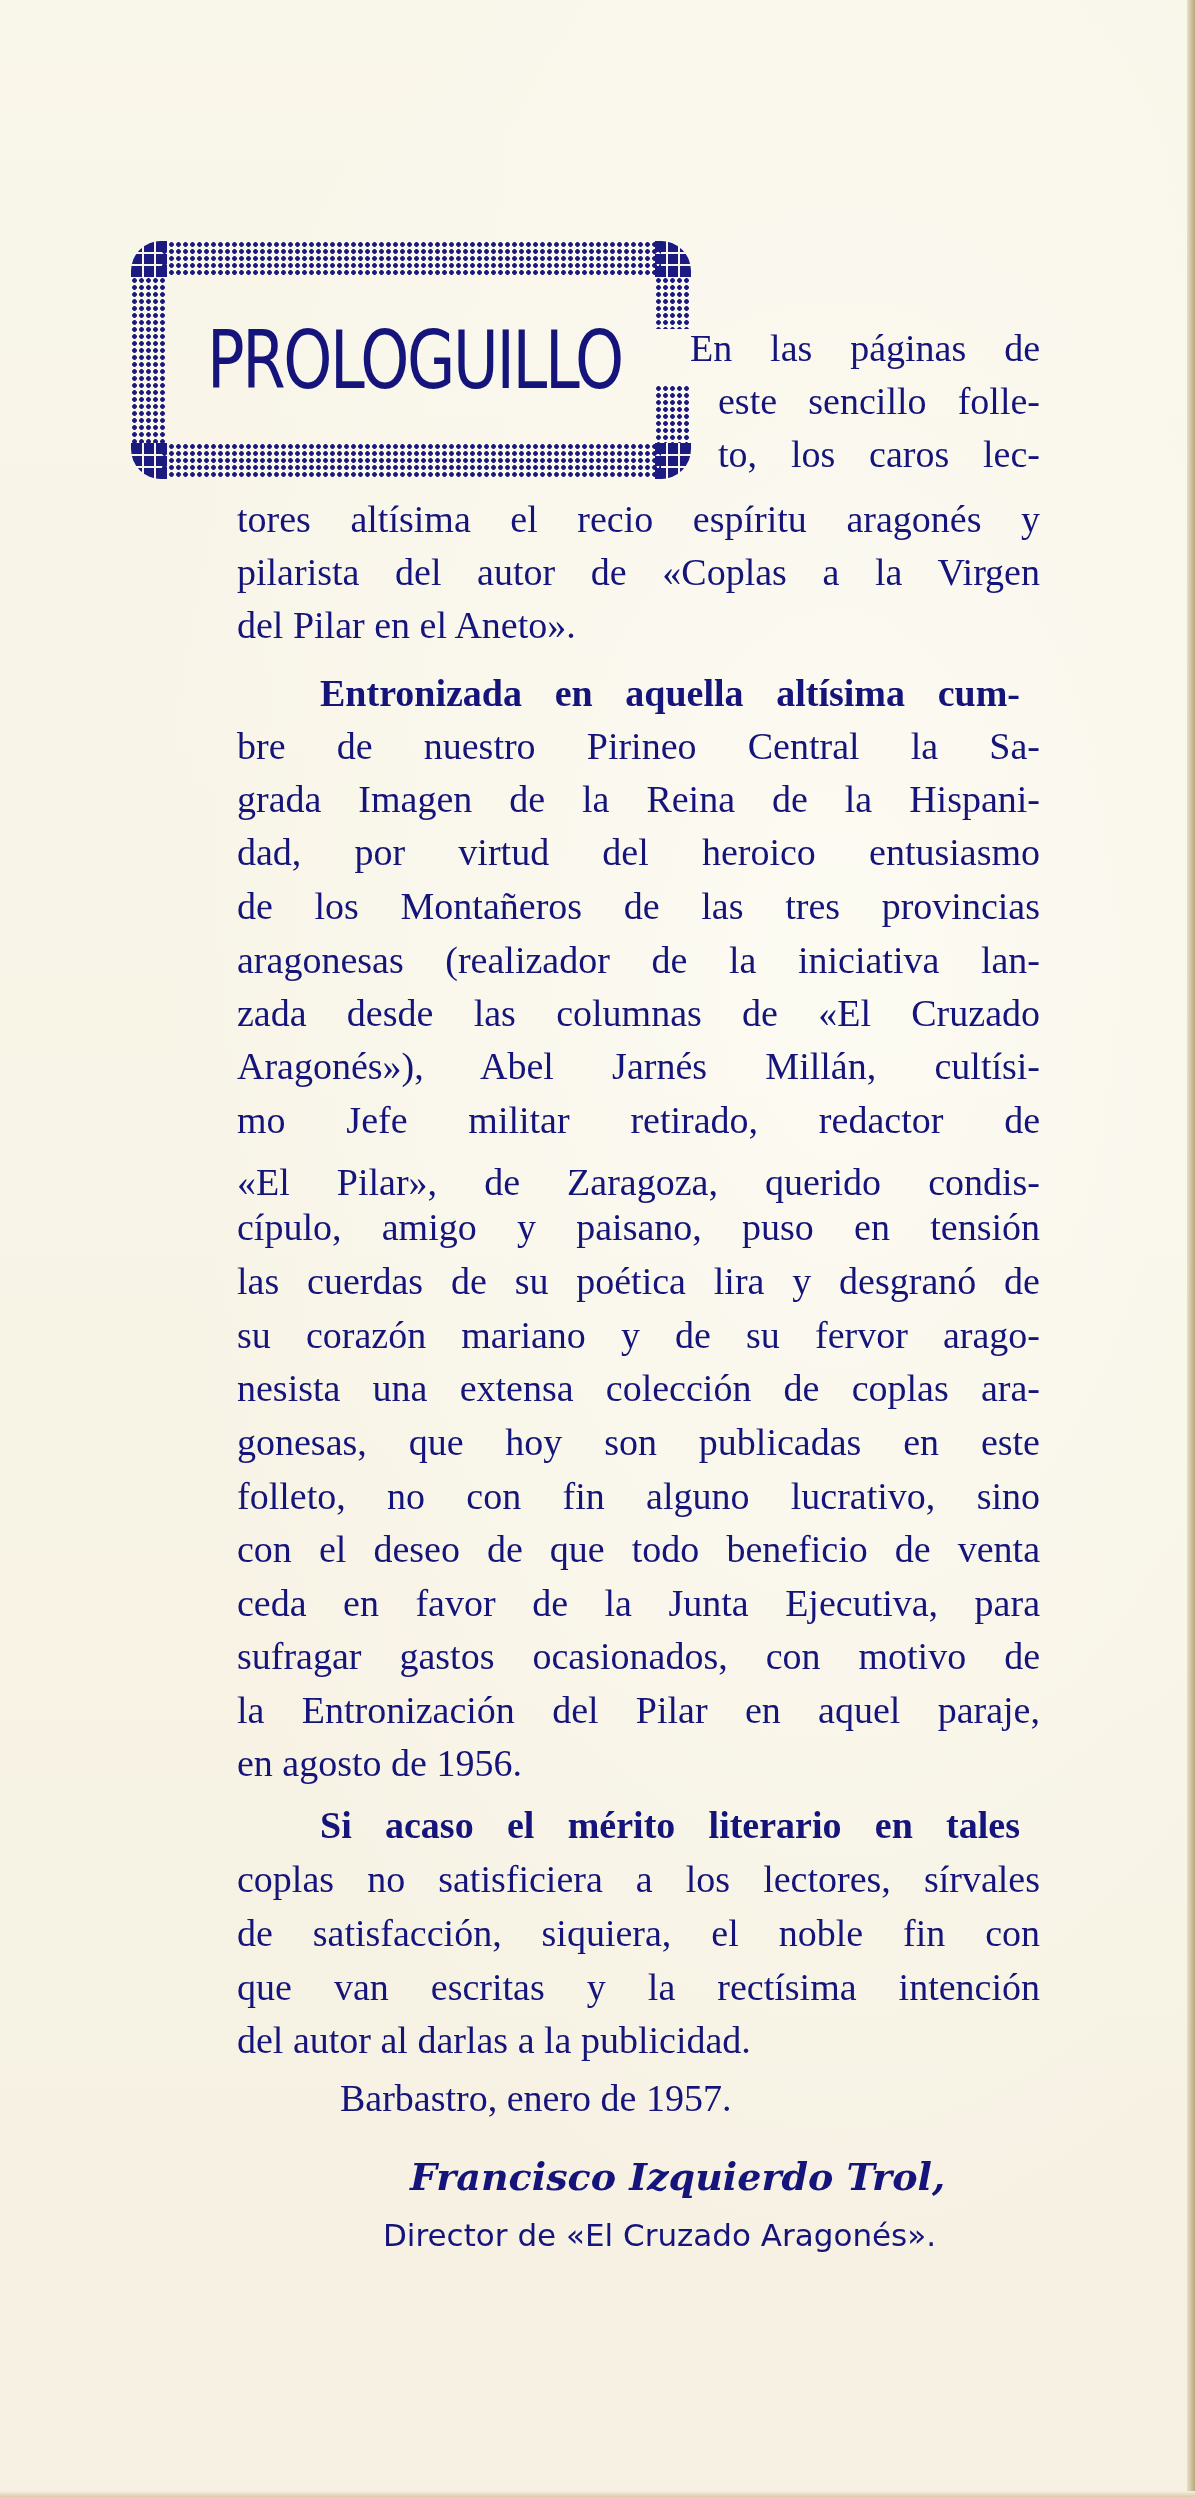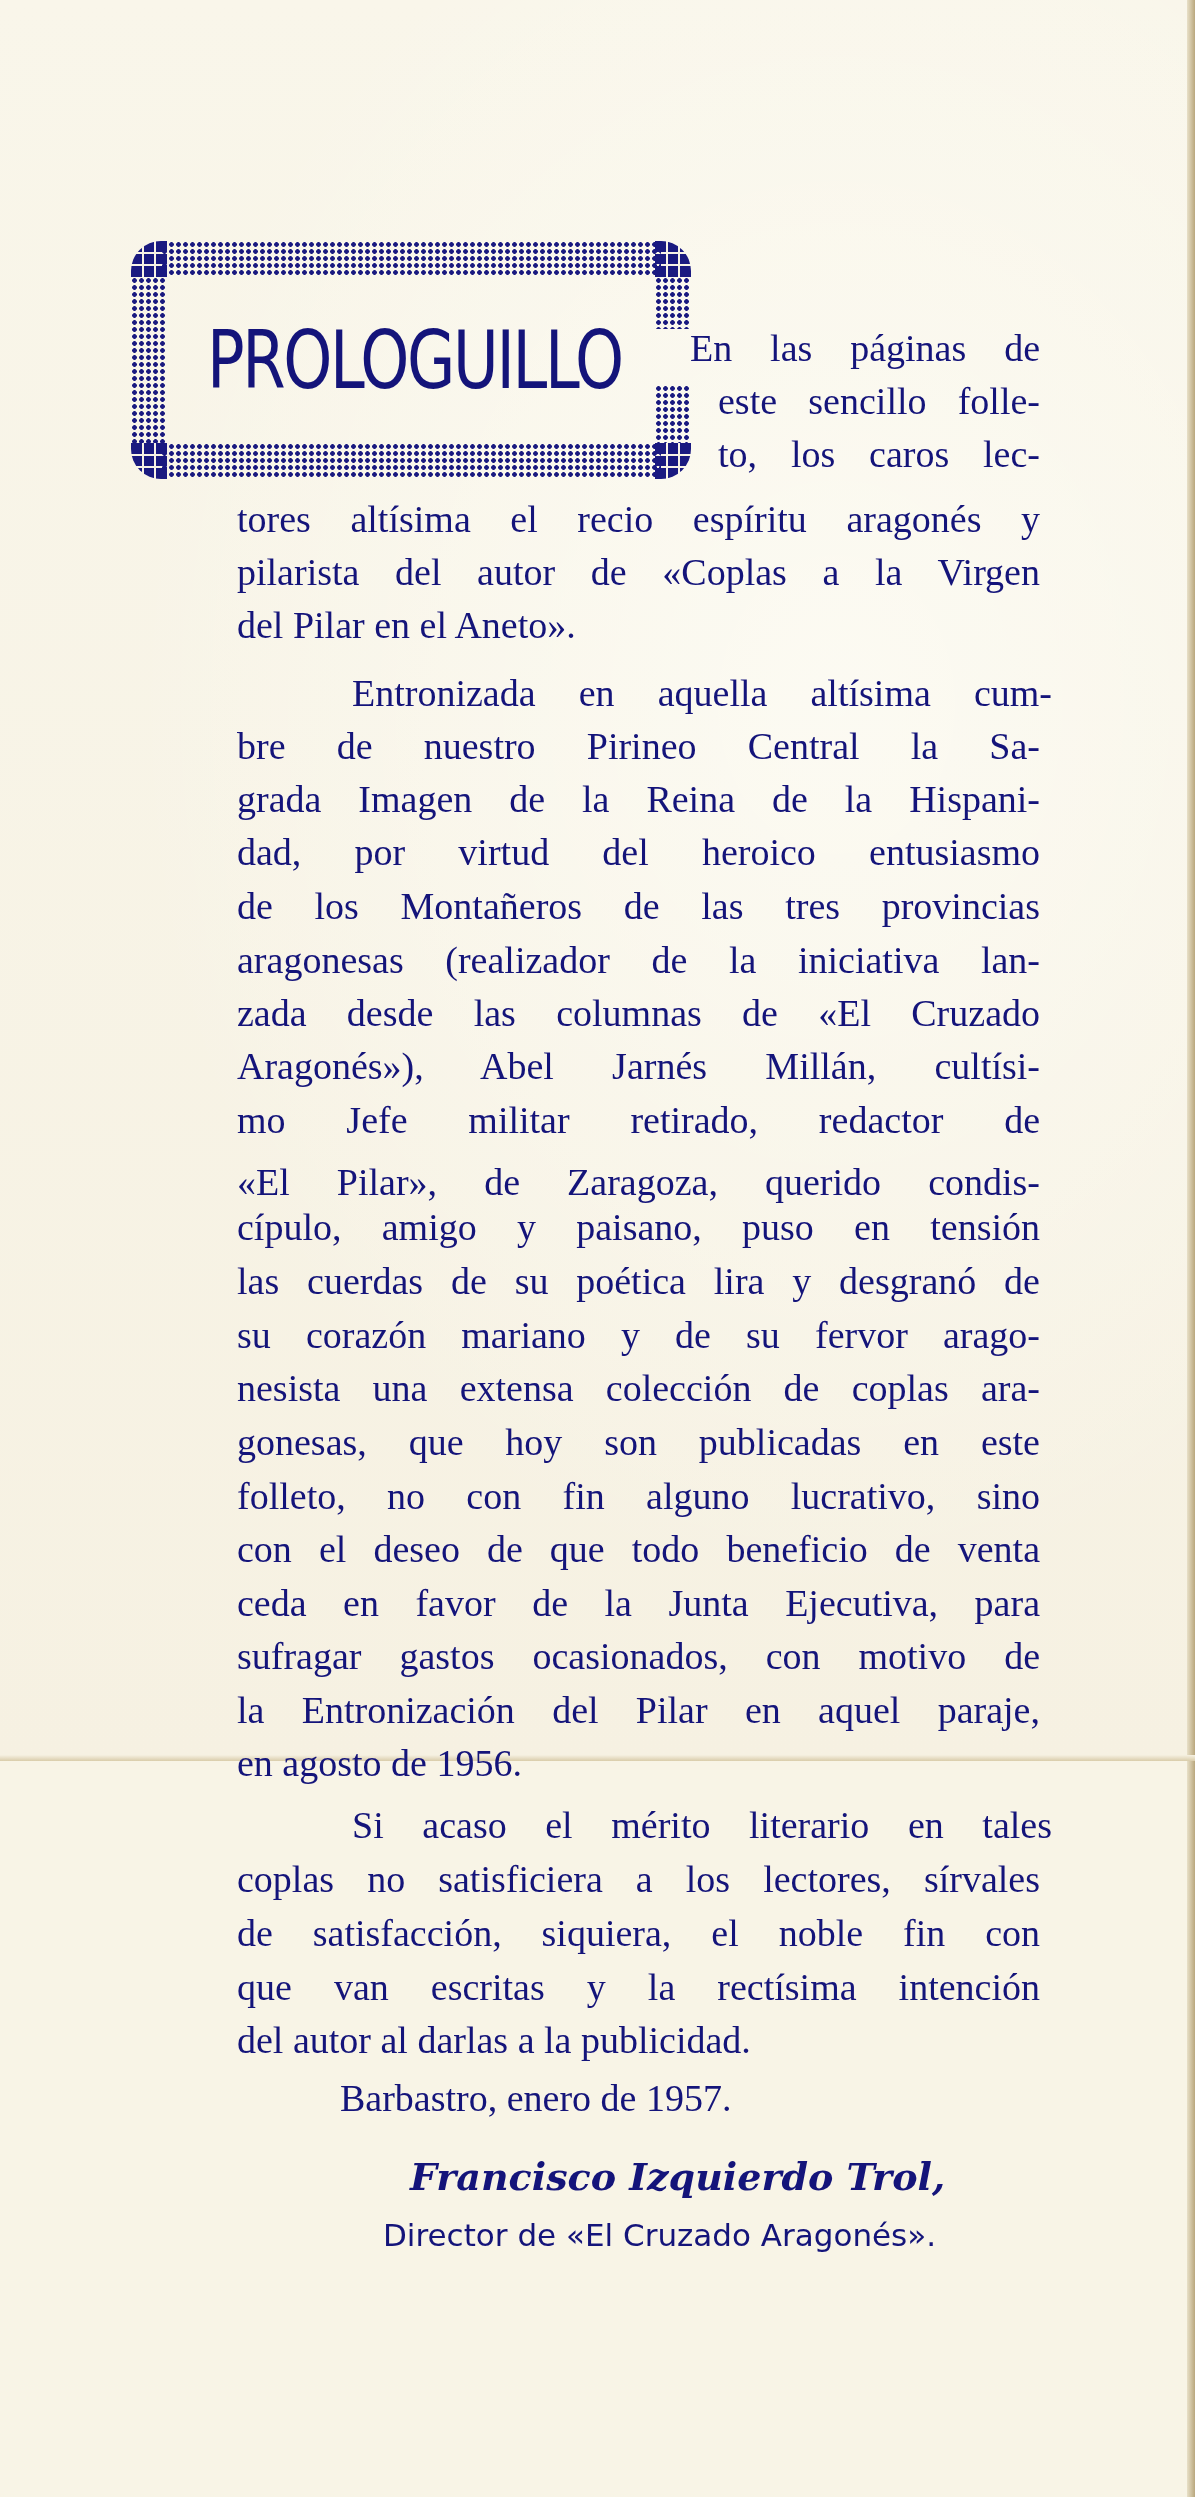--- a/index.html
+++ b/index.html
@@ -12,21 +12,21 @@
       position: relative;
       overflow: hidden;
       background: #f8f4e6;
       font-family: "Liberation Serif", "DejaVu Serif", serif;
       color: #14147a;
     }
     .page {
       position: absolute;
       left: 0; top: 0;
       width: 1195px;
-      height: 1761px;
+      height: 2497px;
       background:
         radial-gradient(ellipse at 70% 40%, rgba(255,255,250,0.6), rgba(0,0,0,0) 60%),
         linear-gradient(180deg, #f9f6ea 0%, #f6f1e2 100%);
     }
     .page-edge-right {
       position: absolute;
       right: 0; top: 0;
       width: 8px;
       height: 2497px;
       background: linear-gradient(90deg, #e8e0c8, #b9a77d);
@@ -96,22 +96,23 @@
       line-height: 50px;
       white-space: nowrap;
       text-align: justify;
       text-align-last: justify;
       color: #14147a;
     }
     .line.short {
       text-align-last: left;
     }
     .line.indent {
-      left: 352px;
+      left: 320px;
       width: 700px;
+      font-weight: bold;
     }
     .line.top-right {
       left: 690px;
       width: 350px;
     }
     .line.top-right-2 {
       left: 718px;
       width: 322px;
     }
 

